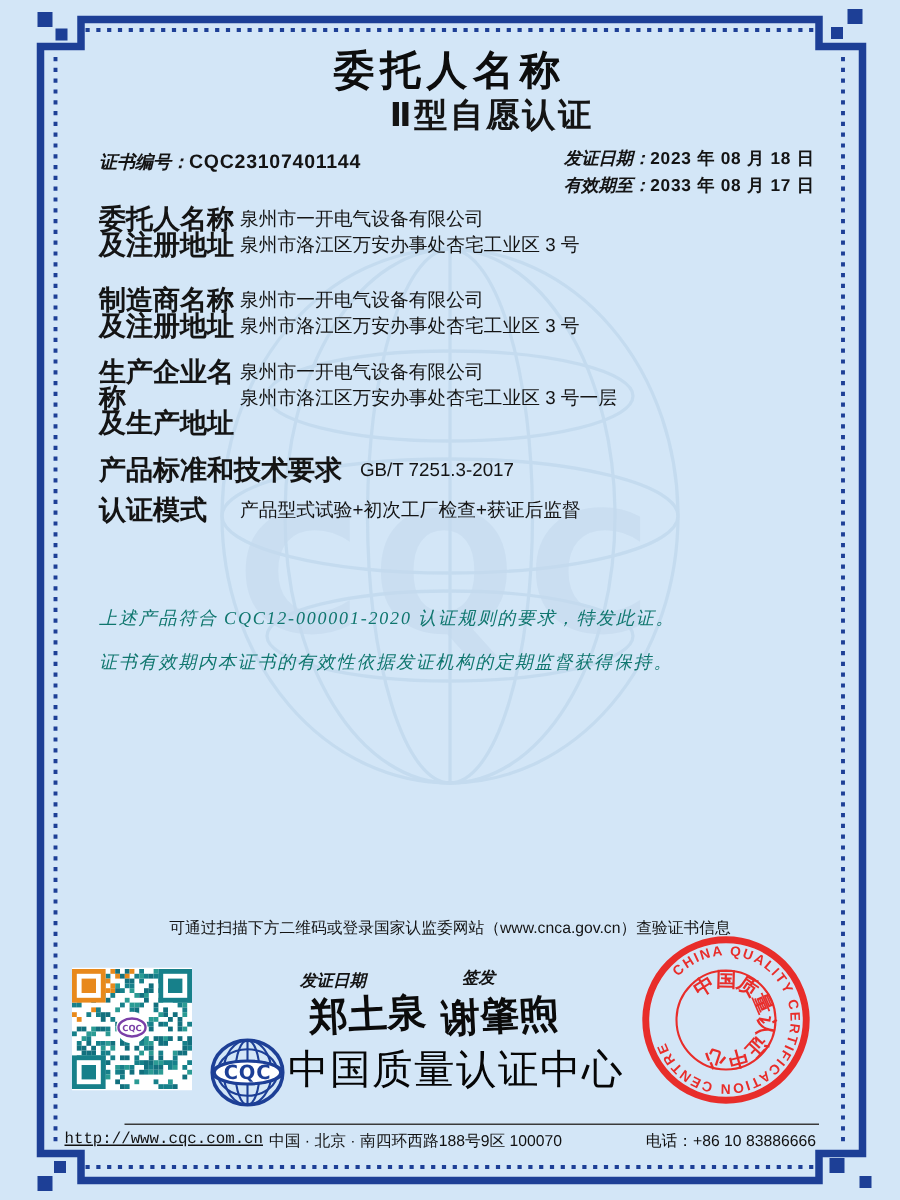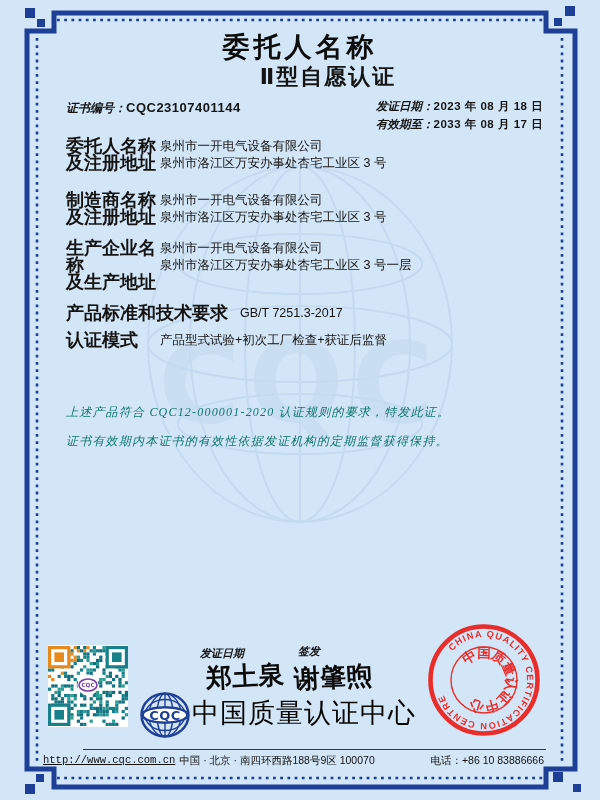--- a/index.html
+++ b/index.html
@@ -149,20 +149,21 @@
       <div class="flabel">认证模式</div>
       <div class="fvalue">产品型式试验+初次工厂检查+获证后监督</div>
     </div>
   </div>
 
   <div class="statements">
     <p>上述产品符合 CQC12-000001-2020 认证规则的要求，特发此证。</p>
     <p>证书有效期内本证书的有效性依据发证机构的定期监督获得保持。</p>
   </div>
 
+  <div class="verify-note">可通过扫描下方二维码或登录国家认监委网站（www.cnca.gov.cn）查验证书信息</div>
 
   <div class="qr-wrap">
     <svg width="80" height="82" viewBox="0 0 80 82">
       <rect x="0" y="0" width="80" height="82" fill="#ffffff"></rect>
       <g id="qr-cells">
           <rect x="3.20" y="1.00" width="3.20" height="3.20" fill="#2b9b94"></rect>
           <rect x="12.80" y="1.00" width="3.20" height="3.20" fill="#12707e"></rect>
           <rect x="16.00" y="1.00" width="3.20" height="3.20" fill="#2b9b94"></rect>
           <rect x="25.60" y="1.00" width="3.20" height="3.20" fill="#e8891c"></rect>
           <rect x="28.80" y="1.00" width="3.20" height="3.20" fill="#12707e"></rect>
@@ -470,21 +471,21 @@
         </g>
       <g>
         <circle cx="40" cy="40" r="10.5" fill="#ffffff"></circle>
         <ellipse cx="40" cy="40" rx="9" ry="6" fill="none" stroke="#7a3fa8" stroke-width="1.6"></ellipse>
         <text x="40" y="42.3" font-size="5.6" font-weight="bold" fill="#7a3fa8" text-anchor="middle" font-family="'DejaVu Sans',sans-serif">CQC</text>
       </g>
     </svg>
   </div>
 
   <div class="sig-label kaiti" style="left:200px; top:646px;">发证日期</div>
-  <div class="sig-label kaiti" style="left:298px; top:644px;">签发</div>
+  <div class="sig-label kaiti" style="left:308px; top:644px;">签发</div>
   <div class="sig-name" style="left:206px; top:659px;">郑土泉</div>
   <div class="sig-name" style="left:294px; top:660px;">谢肇煦</div>
 
   <svg class="org-logo" width="50" height="46" viewBox="0 0 50 46">
     <g fill="none" stroke="#1d3f96" stroke-width="1.4">
       <ellipse cx="25" cy="23" rx="23.5" ry="21.5" stroke-width="2.4"></ellipse>
       <ellipse cx="25" cy="23" rx="16" ry="21.5"></ellipse>
       <ellipse cx="25" cy="23" rx="8" ry="21.5"></ellipse>
       <line x1="25" y1="1.5" x2="25" y2="44.5"></line>
       <ellipse cx="25" cy="23" rx="23.5" ry="8"></ellipse>

